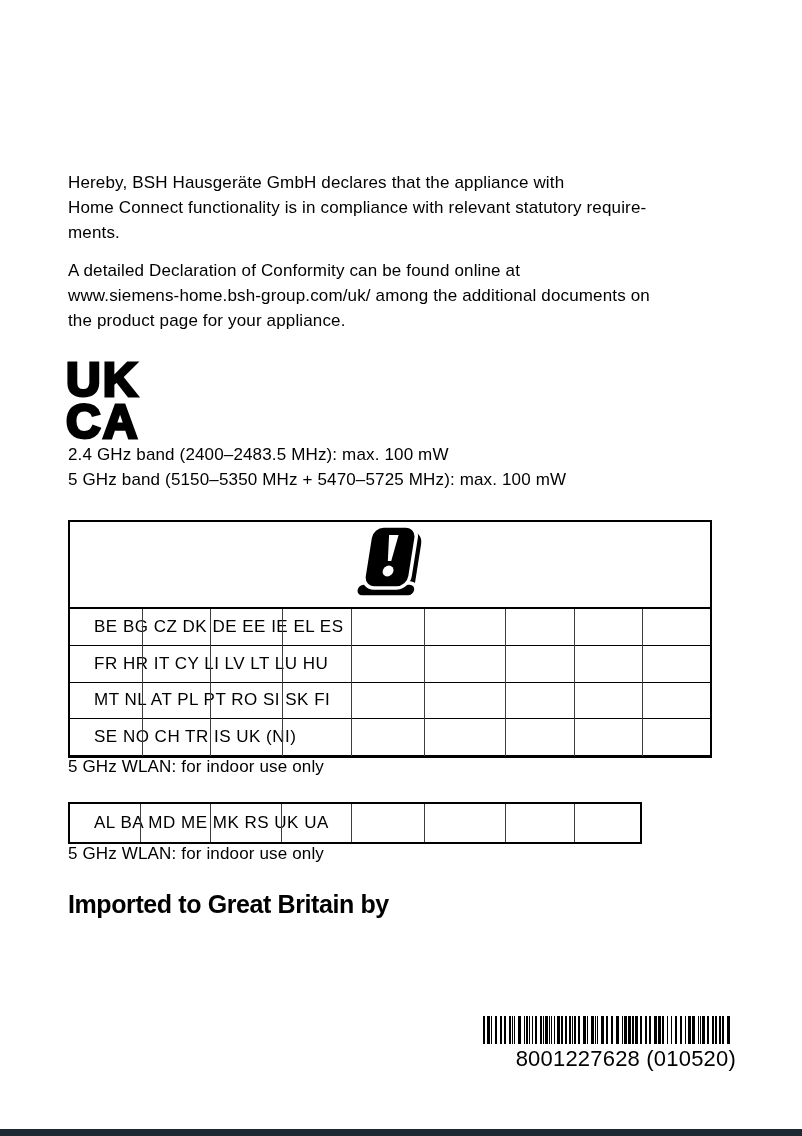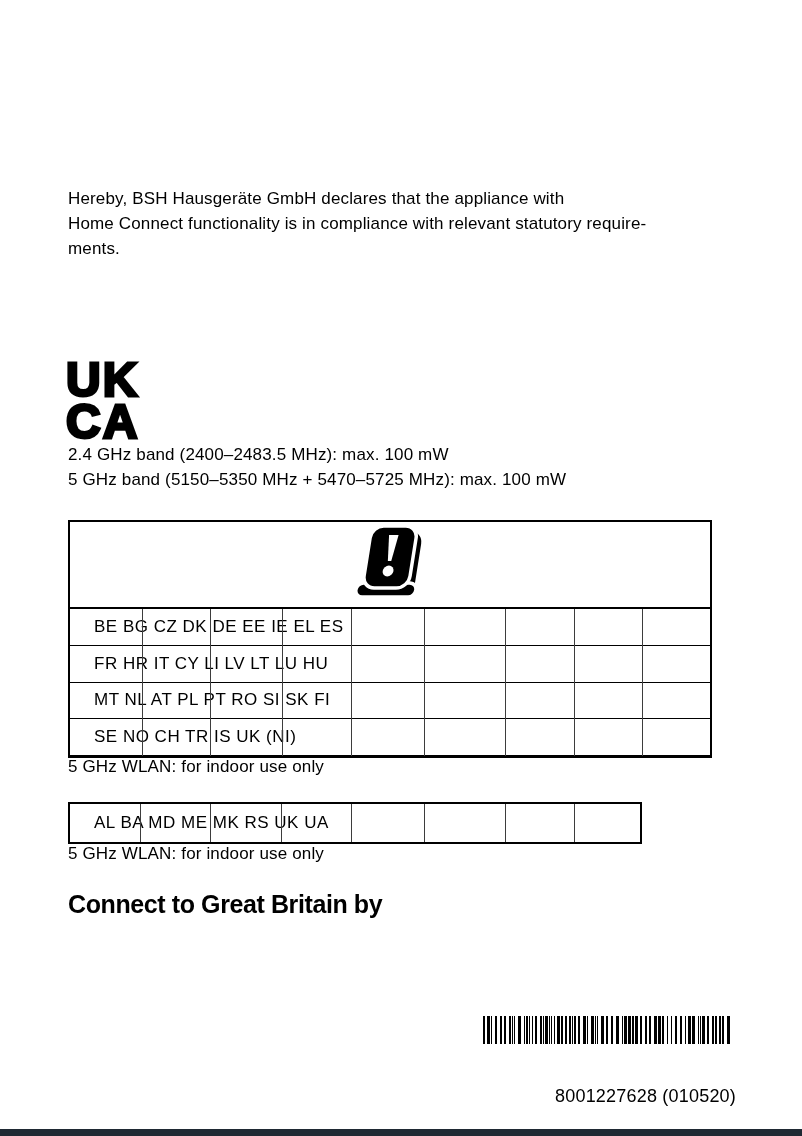--- a/index.html
+++ b/index.html
@@ -7,21 +7,21 @@
     position:relative; width:802px; height:1136px; background:#ffffff;
     font-family:"Liberation Sans","DejaVu Sans",sans-serif; color:#000;
     overflow:hidden;
   }
   .abs { position:absolute; }
   .multiline { white-space:pre-line; }
 
   .h1 { left:68px; top:56px; font-size:30px; font-weight:bold; letter-spacing:-1.2px; }
   .h2 { left:68px; top:117px; font-size:25px; font-weight:bold; letter-spacing:-0.4px; }
   .body-text { font-size:17px; line-height:25px; letter-spacing:0.15px; }
-  .p1 { left:68px; top:170px; width:680px;margin-top:16px; }
+  .p1 { left:68px; top:170px; width:680px; }
   .p2 { left:68px; top:258px; width:680px; }
   .bands { left:68px; top:442px; width:680px; }
 
   .ukca { left:62px; top:358px; }
 
   
   .ctable {
     position:absolute; background:#fff; border:2px solid #000;
     box-sizing:border-box; display:flex; flex-direction:column;
   }
@@ -47,36 +47,39 @@
   .h2b { left:68px; top:890px; font-size:25px; font-weight:bold; letter-spacing:-0.4px; }
   .address { left:68px; top:930px; font-size:17px; line-height:22.6px; letter-spacing:0.15px; }
 
   .barcode {
     left:483px; top:1016px; width:250px; height:28px;
     display:flex; align-items:stretch; overflow:hidden;
   }
   .barcode i, .barcode span { display:block; height:100%; flex:none; }
   .barcode i { background:#000; }
   .barcode-num {
-    top:1046px; right:66px; font-size:18px; letter-spacing:0.2px; text-align:right;margin-top:40px;
+    top:1046px; right:66px; font-size:22px; letter-spacing:0.2px; text-align:right;
   }
 
   .bottom-bar { left:0; top:1129px; width:802px; height:7px; background:#1f2933; }
 </style>
 </head>
 <body>
 
 <div class="page">
 
 
 
   <div class="abs body-text multiline p1">Hereby, BSH Hausgeräte GmbH declares that the appliance with
 Home Connect functionality is in compliance with relevant statutory require-
 ments.</div>
 
+  <div class="abs body-text multiline p2">A detailed Declaration of Conformity can be found online at
+www.siemens-home.bsh-group.com/uk/ among the additional documents on
+the product page for your appliance.</div>
 
   <div class="abs ukca">
     <svg width="96" height="88" viewBox="0 0 96 88" aria-hidden="true">
       <g fill="#000" stroke="#000" stroke-width="3" font-family="Liberation Sans, DejaVu Sans, sans-serif" font-weight="bold" font-size="48" letter-spacing="2">
         <text x="4" y="38">UK</text>
         <text x="4" y="80">CA</text>
       </g>
     </svg>
   </div>
 
@@ -117,21 +120,21 @@
       <div class="vline" style="left: 140px;"></div>
       <div class="vline" style="left: 211px;"></div>
       <div class="vline" style="left: 281px;"></div>
       <div class="vline" style="left: 354px;"></div>
       <div class="vline" style="left: 435px;"></div>
       <div class="vline" style="left: 504px;"></div>
     </div>
 
   <div class="abs caption cap2">5 GHz WLAN: for indoor use only</div>
 
-  <div class="abs h2b">Connect to Great Britain by</div>
+  <div class="abs h2b">Imported to Great Britain by</div>
 
 
   <div class="abs barcode" id="barcode">
       <i style="width:2px"></i>
       <span style="width:2px"></span>
       <i style="width:3px"></i>
       <span style="width:1px"></span>
       <i style="width:1px"></i>
       <span style="width:3px"></span>
       <i style="width:2px"></i>

